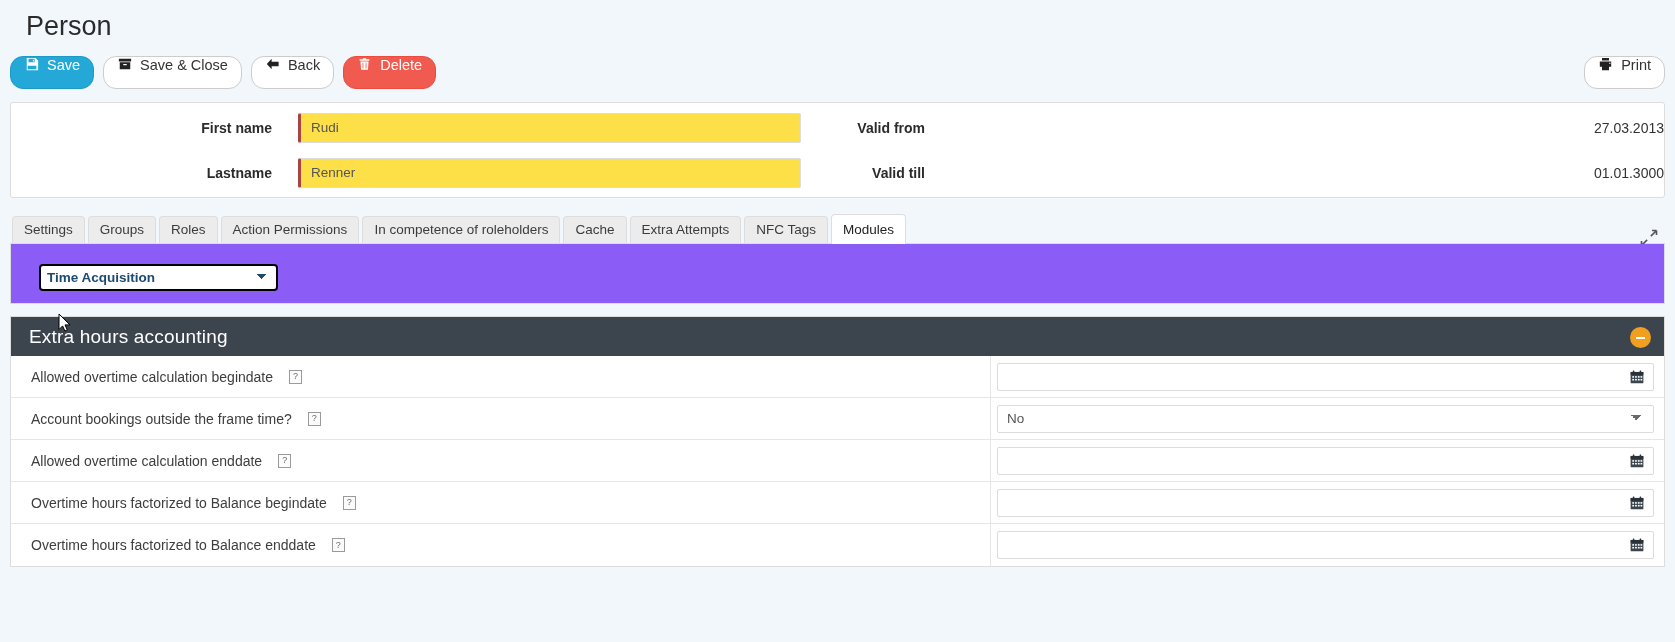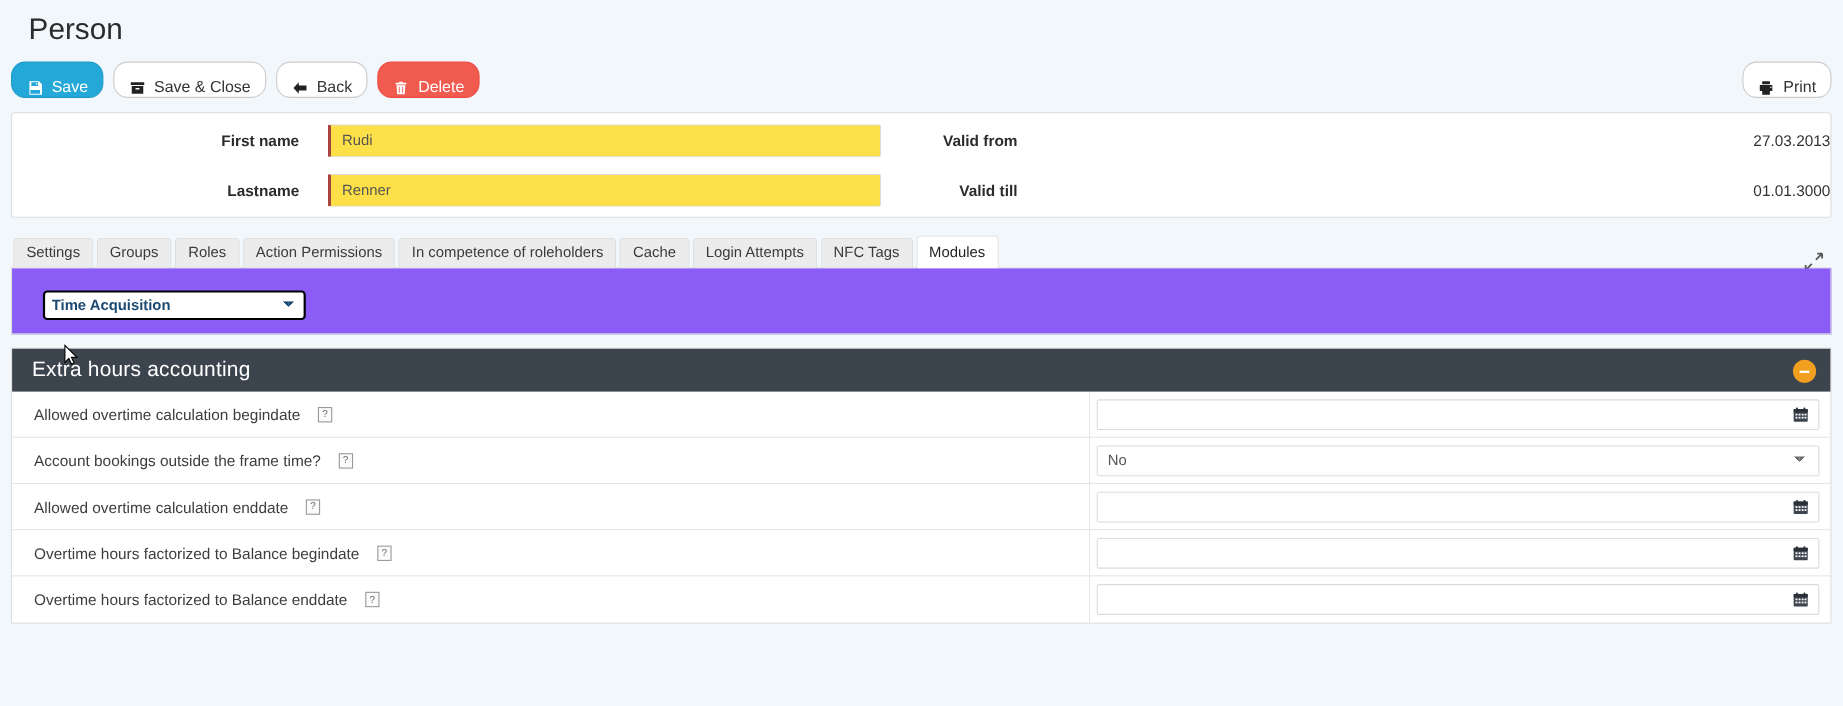--- a/index.html
+++ b/index.html
@@ -26,21 +26,21 @@
   
   .toolbar {
     display: flex;
     align-items: center;
     padding: 6px 10px 0 10px;
     height: 46px;
     position: relative;
   }
   .btn {
     display: inline-flex;
-    align-items: flex-end;
+    align-items: flex-start;
     gap: 8px;
     height: 33px;
     padding: 0 13px;
     border: 1px solid #ccc;
     border-radius: 13px;
     background: #fff;
     font-size: 14.5px;
     color: #333;
     cursor: pointer;
     margin-right: 9px;
@@ -385,21 +385,21 @@
   </div>
 
   <div class="tabs-wrap">
     <div class="tabs" id="tab-list">
         <div class="tab"><span>Settings</span></div>
         <div class="tab"><span>Groups</span></div>
         <div class="tab"><span>Roles</span></div>
         <div class="tab"><span>Action Permissions</span></div>
         <div class="tab"><span>In competence of roleholders</span></div>
         <div class="tab"><span>Cache</span></div>
-        <div class="tab"><span>Login Attempts</span></div>
+        <div class="tab"><span>Extra Attempts</span></div>
         <div class="tab"><span>NFC Tags</span></div>
         <div class="tab active"><span>Modules</span></div>
       </div>
     <span class="expand-icon">
       <svg width="20" height="20" viewBox="0 0 16 16">
         <path fill="none" stroke="#555" stroke-width="1.3" d="M9.5 6.5L14 2M14 2h-3.6M14 2v3.6M6.5 9.5L2 14M2 14h3.6M2 14v-3.6"></path>
       </svg>
     </span>
   </div>
 

